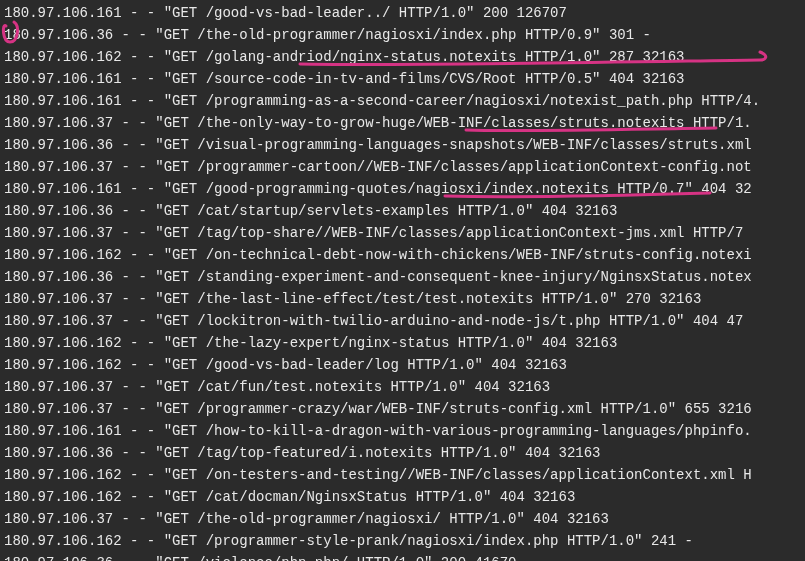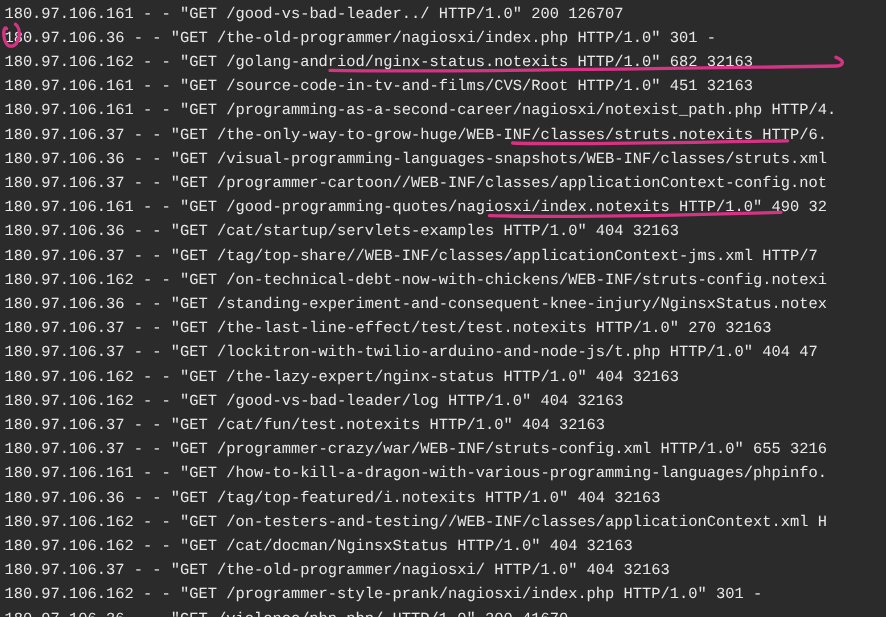--- a/index.html
+++ b/index.html
@@ -37,44 +37,44 @@
     stroke-linecap: round;
     stroke-linejoin: round;
     fill: none;
   }
 </style>
 </head>
 <body>
 
 <div class="terminal">
 <div class="row"><span>180.97.106.161</span><span> - - "GET </span><span>/good-vs-bad-leader../ HTTP/1.0" 200 126707</span></div>
-    <div class="row"><span>180.97.106.36</span><span> - - "GET </span><span>/the-old-programmer/nagiosxi/index.php HTTP/1.0" 301 -</span></div>
-    <div class="row"><span>180.97.106.162</span><span> - - "GET </span><span>/golang-andriod/nginx-status.notexits HTTP/1.0" 682 32163</span></div>
-    <div class="row"><span>180.97.106.161</span><span> - - "GET </span><span>/source-code-in-tv-and-films/CVS/Root HTTP/1.0" 451 32163</span></div>
+    <div class="row"><span>180.97.106.36</span><span> - - "GET </span><span>/the-old-programmer/nagiosxi/index.php HTTP/0.9" 301 -</span></div>
+    <div class="row"><span>180.97.106.162</span><span> - - "GET </span><span>/golang-andriod/nginx-status.notexits HTTP/1.0" 287 32163</span></div>
+    <div class="row"><span>180.97.106.161</span><span> - - "GET </span><span>/source-code-in-tv-and-films/CVS/Root HTTP/0.5" 404 32163</span></div>
     <div class="row"><span>180.97.106.161</span><span> - - "GET </span><span>/programming-as-a-second-career/nagiosxi/notexist_path.php HTTP/4.</span></div>
-    <div class="row"><span>180.97.106.37</span><span> - - "GET </span><span>/the-only-way-to-grow-huge/WEB-INF/classes/struts.notexits HTTP/6.</span></div>
+    <div class="row"><span>180.97.106.37</span><span> - - "GET </span><span>/the-only-way-to-grow-huge/WEB-INF/classes/struts.notexits HTTP/1.</span></div>
     <div class="row"><span>180.97.106.36</span><span> - - "GET </span><span>/visual-programming-languages-snapshots/WEB-INF/classes/struts.xml</span></div>
     <div class="row"><span>180.97.106.37</span><span> - - "GET </span><span>/programmer-cartoon//WEB-INF/classes/applicationContext-config.not</span></div>
-    <div class="row"><span>180.97.106.161</span><span> - - "GET </span><span>/good-programming-quotes/nagiosxi/index.notexits HTTP/1.0" 490 32</span></div>
+    <div class="row"><span>180.97.106.161</span><span> - - "GET </span><span>/good-programming-quotes/nagiosxi/index.notexits HTTP/0.7" 404 32</span></div>
     <div class="row"><span>180.97.106.36</span><span> - - "GET </span><span>/cat/startup/servlets-examples HTTP/1.0" 404 32163</span></div>
     <div class="row"><span>180.97.106.37</span><span> - - "GET </span><span>/tag/top-share//WEB-INF/classes/applicationContext-jms.xml HTTP/7</span></div>
     <div class="row"><span>180.97.106.162</span><span> - - "GET </span><span>/on-technical-debt-now-with-chickens/WEB-INF/struts-config.notexi</span></div>
     <div class="row"><span>180.97.106.36</span><span> - - "GET </span><span>/standing-experiment-and-consequent-knee-injury/NginsxStatus.notex</span></div>
     <div class="row"><span>180.97.106.37</span><span> - - "GET </span><span>/the-last-line-effect/test/test.notexits HTTP/1.0" 270 32163</span></div>
     <div class="row"><span>180.97.106.37</span><span> - - "GET </span><span>/lockitron-with-twilio-arduino-and-node-js/t.php HTTP/1.0" 404 47</span></div>
     <div class="row"><span>180.97.106.162</span><span> - - "GET </span><span>/the-lazy-expert/nginx-status HTTP/1.0" 404 32163</span></div>
     <div class="row"><span>180.97.106.162</span><span> - - "GET </span><span>/good-vs-bad-leader/log HTTP/1.0" 404 32163</span></div>
     <div class="row"><span>180.97.106.37</span><span> - - "GET </span><span>/cat/fun/test.notexits HTTP/1.0" 404 32163</span></div>
     <div class="row"><span>180.97.106.37</span><span> - - "GET </span><span>/programmer-crazy/war/WEB-INF/struts-config.xml HTTP/1.0" 655 3216</span></div>
     <div class="row"><span>180.97.106.161</span><span> - - "GET </span><span>/how-to-kill-a-dragon-with-various-programming-languages/phpinfo.</span></div>
     <div class="row"><span>180.97.106.36</span><span> - - "GET </span><span>/tag/top-featured/i.notexits HTTP/1.0" 404 32163</span></div>
     <div class="row"><span>180.97.106.162</span><span> - - "GET </span><span>/on-testers-and-testing//WEB-INF/classes/applicationContext.xml H</span></div>
     <div class="row"><span>180.97.106.162</span><span> - - "GET </span><span>/cat/docman/NginsxStatus HTTP/1.0" 404 32163</span></div>
     <div class="row"><span>180.97.106.37</span><span> - - "GET </span><span>/the-old-programmer/nagiosxi/ HTTP/1.0" 404 32163</span></div>
-    <div class="row"><span>180.97.106.162</span><span> - - "GET </span><span>/programmer-style-prank/nagiosxi/index.php HTTP/1.0" 301 -</span></div>
+    <div class="row"><span>180.97.106.162</span><span> - - "GET </span><span>/programmer-style-prank/nagiosxi/index.php HTTP/1.0" 241 -</span></div>
     <div class="row"><span>180.97.106.36</span><span> - - "GET </span><span>/violence/php.php/ HTTP/1.0" 200 41670</span></div>
   </div>
 
 <svg class="hl-svg">
 
   <path d="M 6 26 C 2 22, 2 42, 10 42 C 18 42, 20 26, 14 22"></path>
 
   <path d="M 300 64 C 400 66, 620 62, 760 60 C 765 60, 770 56, 760 52"></path>
 
   <path d="M 466 130 C 520 132, 640 129, 716 128"></path>

